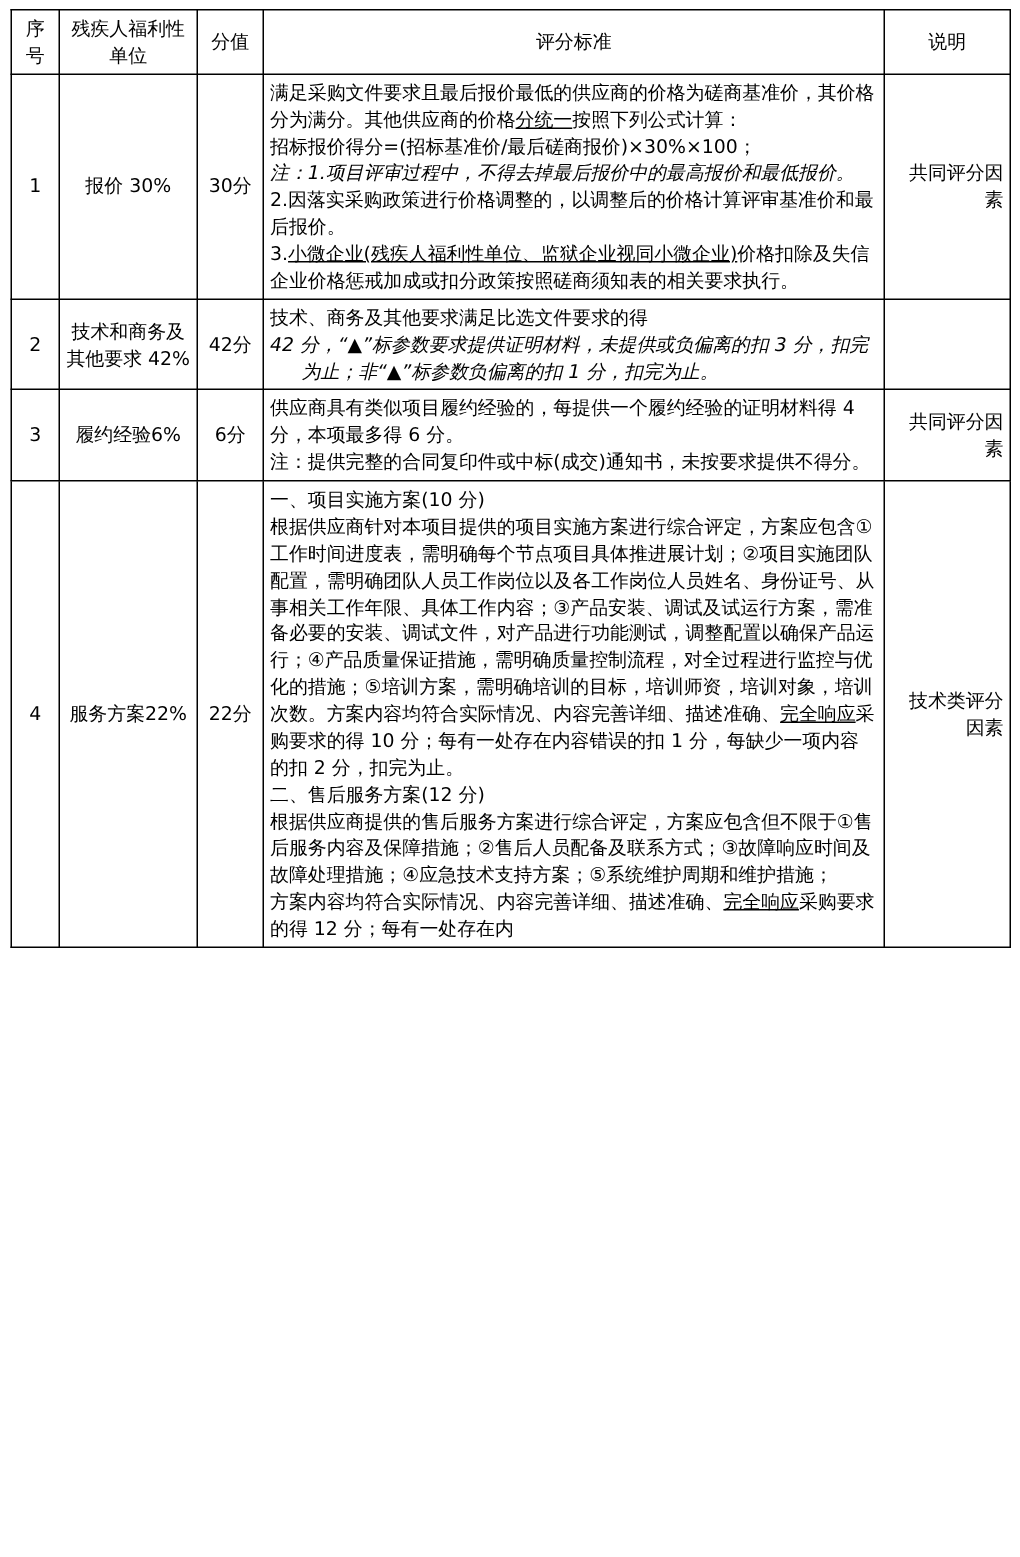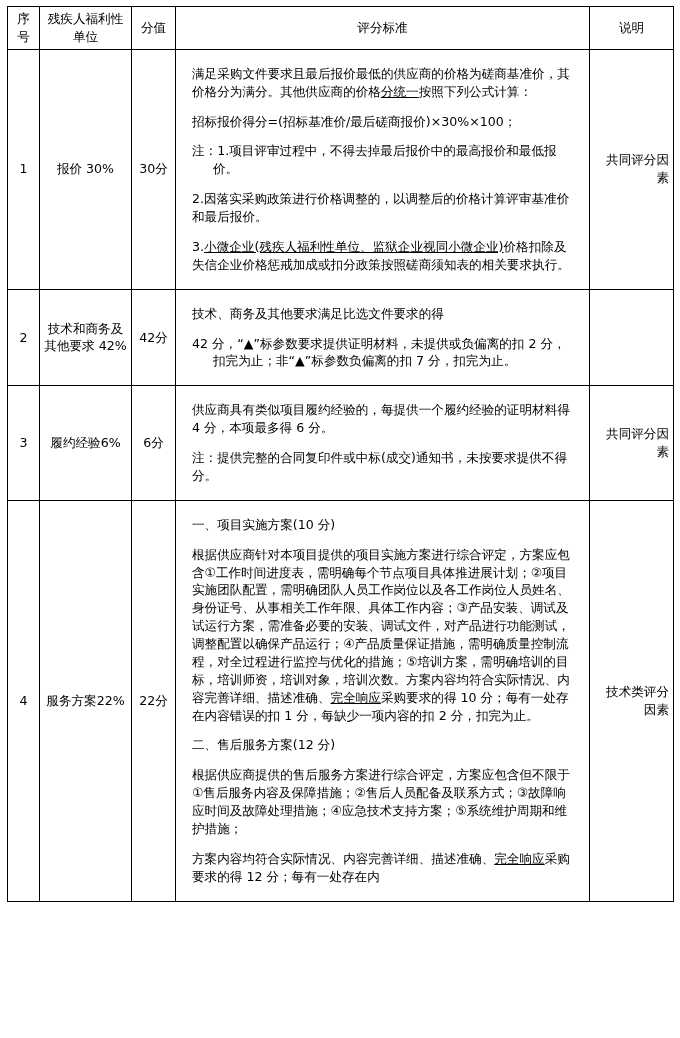--- a/index.html
+++ b/index.html
@@ -53,24 +53,25 @@
     text-align: left;
     vertical-align: top;
     padding: 6px 6px 7px 7px;
   }
   td.note {
     text-align: right;
     vertical-align: middle;
   }
   .u { text-decoration: underline; }
   .b { font-weight: normal; }
-  .para { margin: 12px; }
+  .para { margin: 0; }
   .hang {
     padding-left: 21px;
     text-indent: -21px;
+    font-style: italic;
   }
 </style>
 </head>
 <body>
 
 <div class="doc">
   <table class="score-table">
     <colgroup>
       <col class="c-seq">
       <col class="c-factor">
@@ -102,21 +103,21 @@
         </td>
         <td class="note">共同评分因素</td>
       </tr>
 
       <tr>
         <td class="center">2</td>
         <td class="center">技术和商务及其他要求 42%</td>
         <td class="center">42分</td>
         <td class="criteria">
           <p class="para">技术、商务及其他要求满足比选文件要求的得</p>
-          <p class="para hang">42 分，“▲”标参数要求提供证明材料，未提供或负偏离的扣 2 分，扣完为止；非“▲”标参数负偏离的扣 7 分，扣完为止。</p>
+          <p class="para hang">42 分，“▲”标参数要求提供证明材料，未提供或负偏离的扣 3 分，扣完为止；非“▲”标参数负偏离的扣 1 分，扣完为止。</p>
         </td>
         <td class="note"></td>
       </tr>
 
       <tr>
         <td class="center">3</td>
         <td class="center">履约经验6%</td>
         <td class="center">6分</td>
         <td class="criteria">
           <p class="para">供应商具有类似项目履约经验的，每提供一个履约经验的证明材料得 4 分，本项最多得 6 分。</p>

